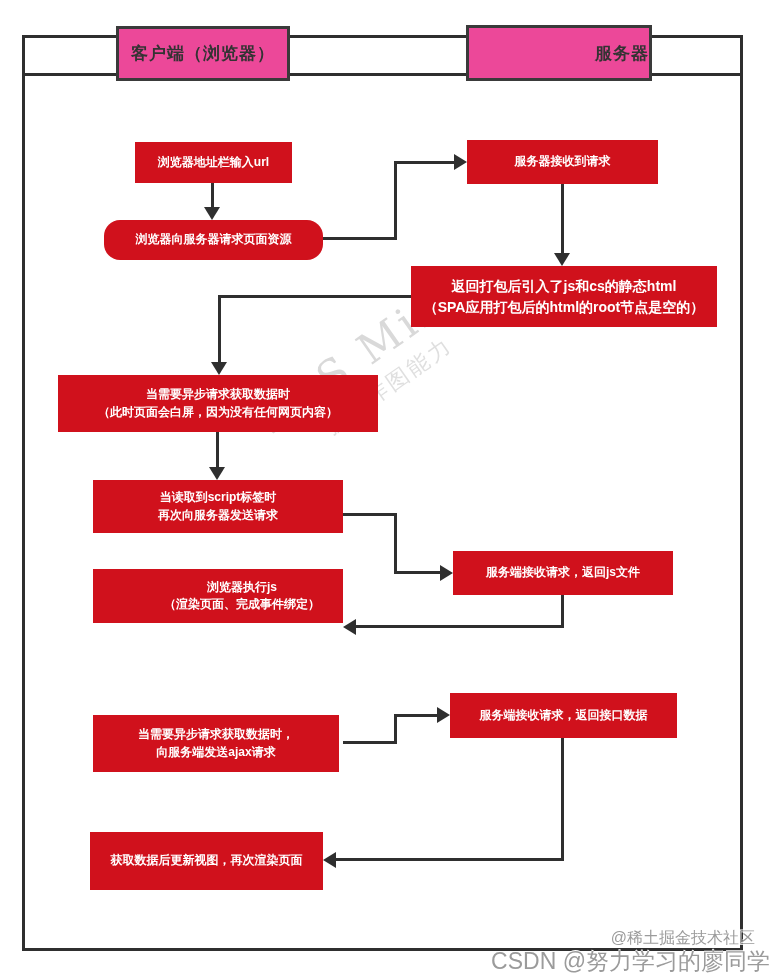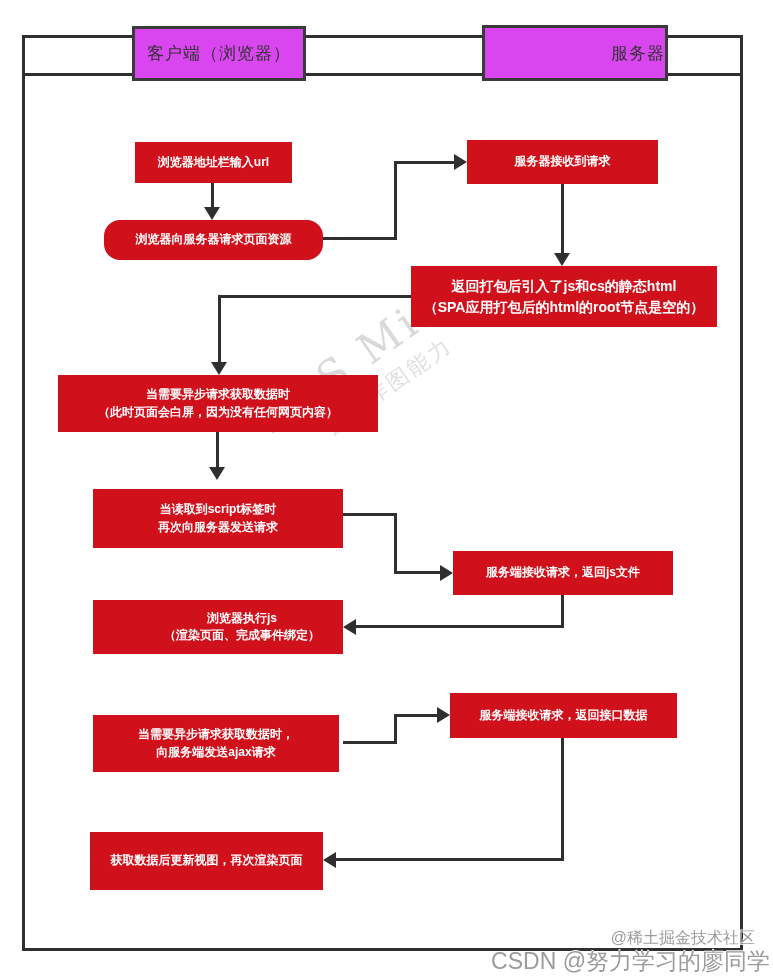--- a/index.html
+++ b/index.html
@@ -13,23 +13,23 @@
     position:relative;width:773px;height:980px;background:#ffffff;overflow:hidden;
   }
   .outer-border{
     position:absolute;left:22px;top:35px;width:721px;height:916px;
     border:3px solid var(--line);box-sizing:border-box;background:transparent;
   }
   .band-line{
     position:absolute;left:22px;top:73px;width:721px;height:3px;background:var(--line);
   }
   .lane-header{
-    position:absolute;background:#d946ef;border:3px solid #3a3a3a;box-sizing:border-box;
+    position:absolute;background:#ec4899;border:3px solid #3a3a3a;box-sizing:border-box;
     display:flex;align-items:center;justify-content:center;
-    font-size:17px;font-weight:400;color:#333333;z-index:6;letter-spacing:1px;margin-left:16px;
+    font-size:17px;font-weight:700;color:#333333;z-index:6;letter-spacing:1px;
   }
   .node{
     position:absolute;background:var(--node-fill);color:var(--node-text);
     display:flex;flex-direction:column;align-items:center;justify-content:center;
     text-align:center;font-weight:bold;font-size:12px;line-height:1.45;
     box-sizing:border-box;z-index:5;
   }
   .node.small{font-size:14px;}
   .seg{position:absolute;background:var(--line);z-index:4;}
   .arr{position:absolute;width:0;height:0;z-index:4;}
@@ -86,30 +86,30 @@
   <div class="node small" style="left:411px;top:266px;width:306px;height:61px;">
     <span>返回打包后引入了js和cs的静态html</span>
     <span>（SPA应用打包后的html的root节点是空的）</span>
   </div>
 
   <div class="node" style="left:58px;top:375px;width:320px;height:57px;">
     <span>当需要异步请求获取数据时</span>
     <span>（此时页面会白屏，因为没有任何网页内容）</span>
   </div>
 
-  <div class="node" style="left:93px;top:480px;width:250px;height:59px;margin-top:9px;">
+  <div class="node" style="left:93px;top:480px;width:250px;height:53px;">
     <span>当读取到script标签时</span>
     <span>再次向服务器发送请求</span>
   </div>
 
   <div class="node" style="left:453px;top:551px;width:220px;height:44px;">
     <span>服务端接收请求，返回js文件</span>
   </div>
 
-  <div class="node" style="left:93px;top:600px;width:250px;height:54px;padding-left:48px;">
+  <div class="node" style="left:93px;top:569px;width:250px;height:54px;padding-left:48px;">
     <span>浏览器执行js</span>
     <span>（渲染页面、完成事件绑定）</span>
   </div>
 
   <div class="node" style="left:93px;top:715px;width:246px;height:57px;">
     <span>当需要异步请求获取数据时，</span>
     <span>向服务端发送ajax请求</span>
   </div>
 
   <div class="node" style="left:450px;top:693px;width:227px;height:45px;">

